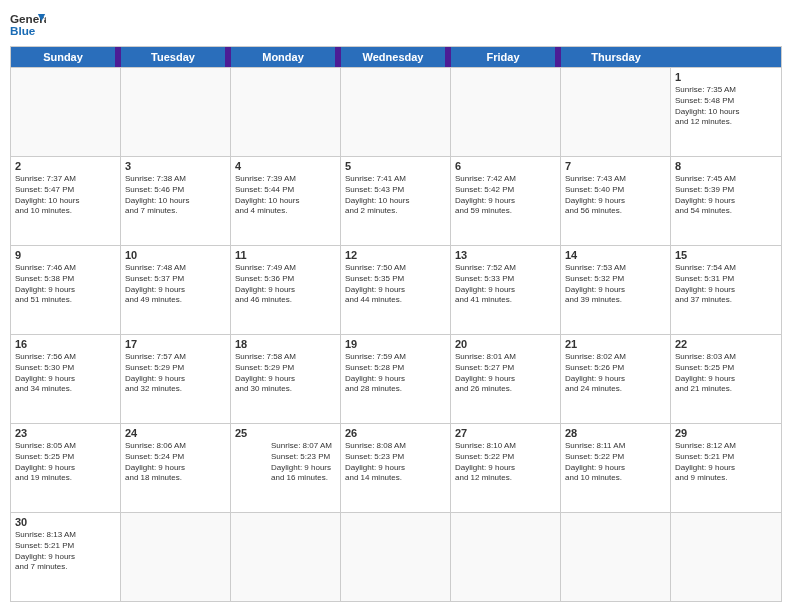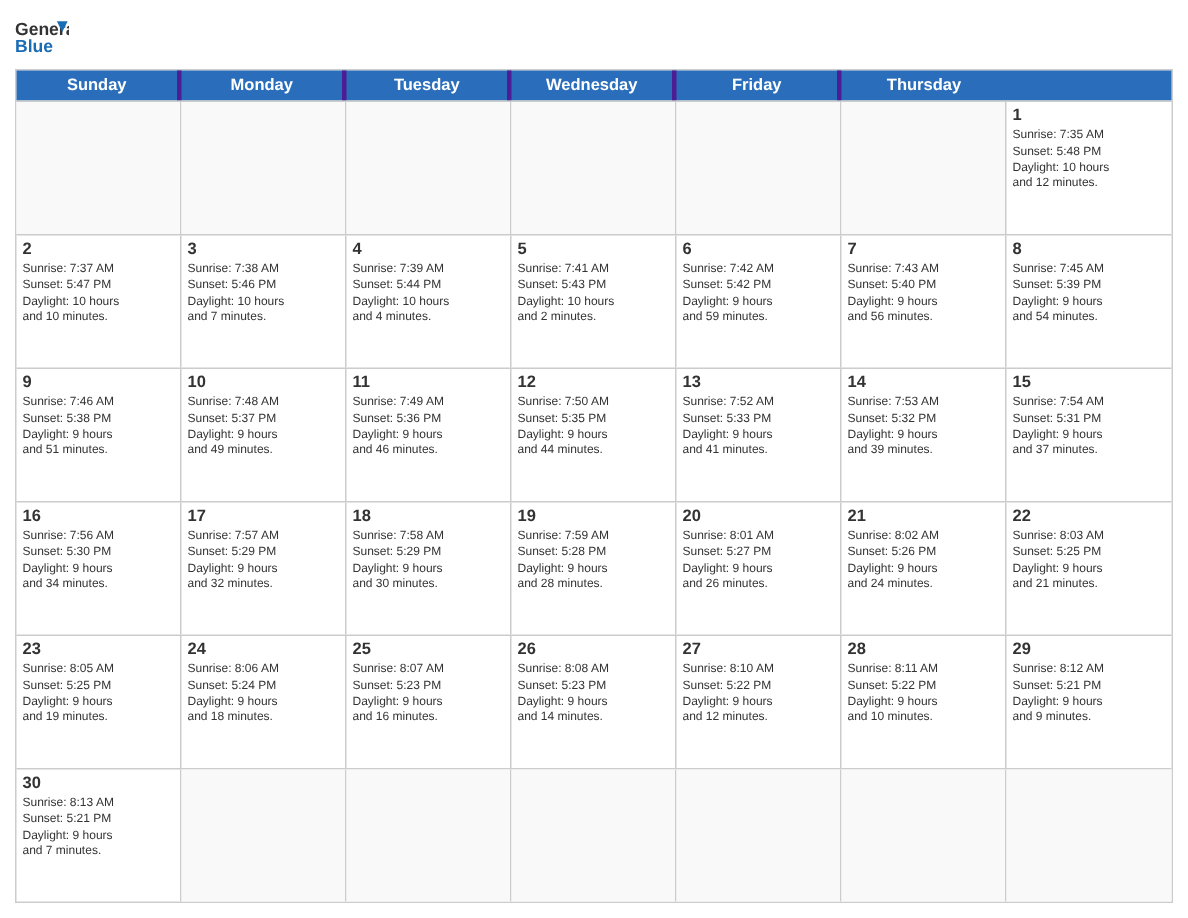--- a/index.html
+++ b/index.html
@@ -55,21 +55,21 @@
       display: grid;
       grid-template-columns: repeat(7, 1fr);
       background: #2a6ebb;
     }
     .cal-header-cell {
       color: #fff;
       font-size: 11px;
       font-weight: bold;
       text-align: center;
       padding: 4px 2px;
-      border-right: 3px solid #4c1d95;
+      border-right: 6px solid #4c1d95;
     }
     .cal-header-cell:last-child { border-right: none; }
     .cal-body {
       flex: 1;
       display: flex;
       flex-direction: column;
     }
     .cal-row {
       flex: 1;
       display: grid;
@@ -114,22 +114,22 @@
     </div>
     <div class="title-block">
       <div class="month-title"></div>
       <div class="location"></div>
     </div>
   </div>
 
   <div class="calendar">
     <div class="cal-header" id="cal-header">
         <div class="cal-header-cell">Sunday</div>
+        <div class="cal-header-cell">Tuesday</div>
         <div class="cal-header-cell">Monday</div>
-        <div class="cal-header-cell">Tuesday</div>
         <div class="cal-header-cell">Wednesday</div>
         <div class="cal-header-cell">Friday</div>
         <div class="cal-header-cell">Thursday</div>
       </div>
     <div class="cal-body" id="cal-body">
         <div class="cal-row">
           <div class="cal-cell empty"></div>
           <div class="cal-cell empty"></div>
           <div class="cal-cell empty"></div>
           <div class="cal-cell empty"></div>
@@ -306,21 +306,21 @@
           </div>
           <div class="cal-cell">
             <span class="day-num">24</span>
             <div class="cell-info" style="white-space: pre-line;">Sunrise: 8:06 AM
 Sunset: 5:24 PM
 Daylight: 9 hours
 and 18 minutes.</div>
           </div>
           <div class="cal-cell">
             <span class="day-num">25</span>
-            <div class="cell-info" style="white-space: pre-line;">Sunrise: 8:07 AM
+            <div class="cell-info" style="white-space: pre-line; margin-left: 36px;">Sunrise: 8:07 AM
 Sunset: 5:23 PM
 Daylight: 9 hours
 and 16 minutes.</div>
           </div>
           <div class="cal-cell">
             <span class="day-num">26</span>
             <div class="cell-info" style="white-space: pre-line;">Sunrise: 8:08 AM
 Sunset: 5:23 PM
 Daylight: 9 hours
 and 14 minutes.</div>

